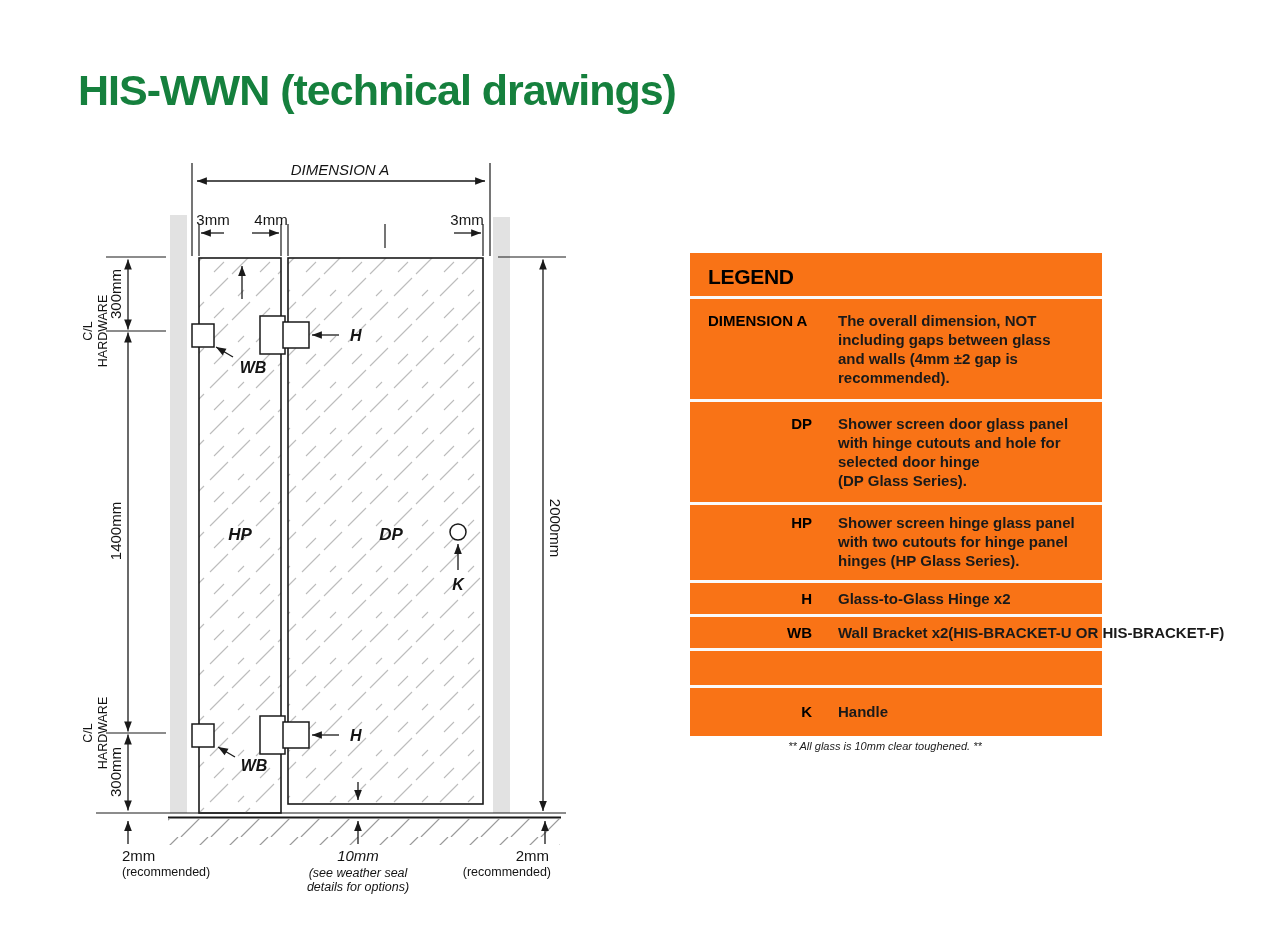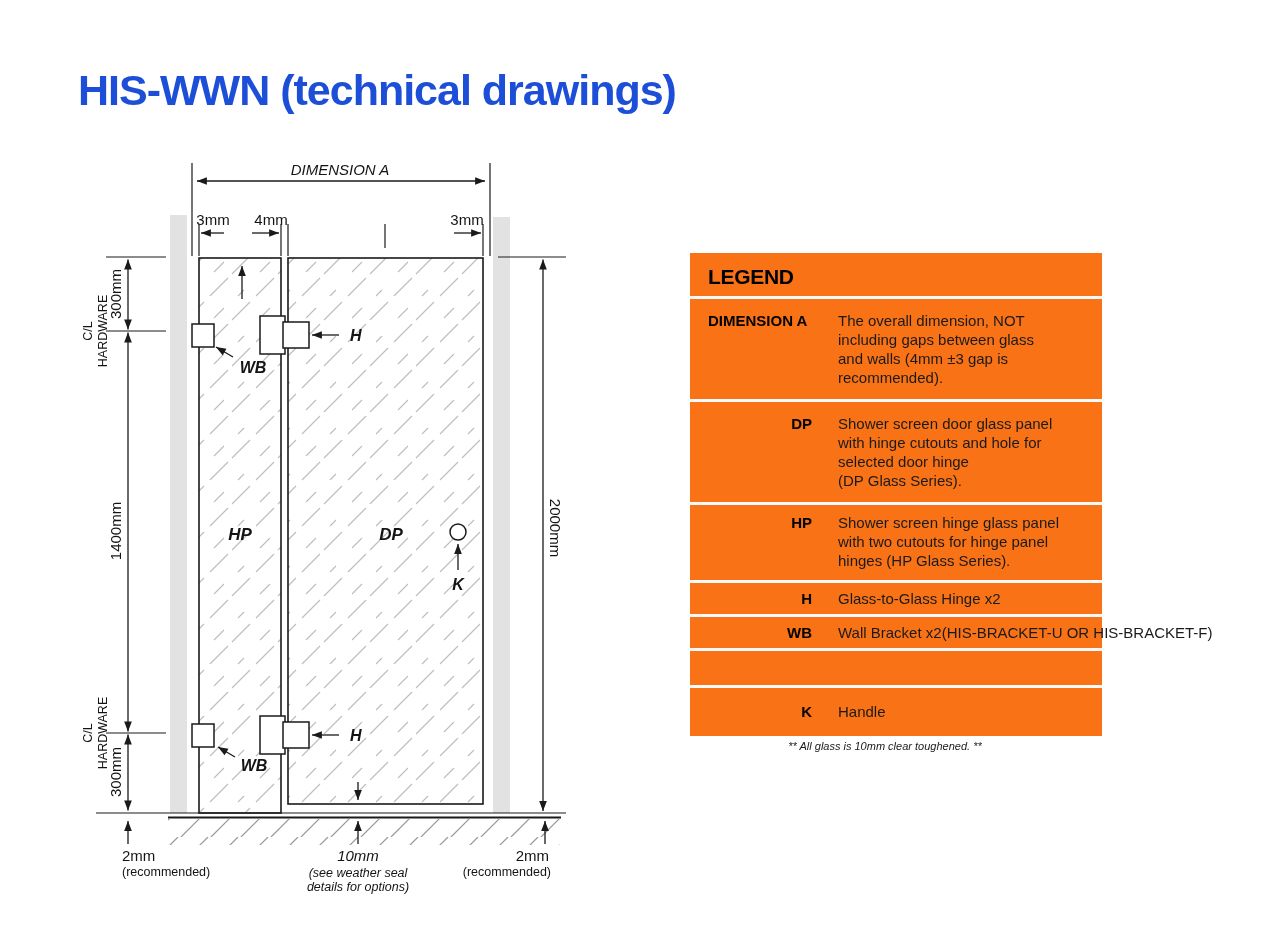--- a/index.html
+++ b/index.html
@@ -4,21 +4,21 @@
 <style>
   html,body{margin:0;padding:0;}
   body{
     width:1285px;height:944px;position:relative;overflow:hidden;
     background:#ffffff;
     font-family:"Liberation Sans",sans-serif;
     color:#1a1a1a;
   }
   .page-title{
     position:absolute;left:78px;top:66px;
-    font-size:43px;font-weight:bold;letter-spacing:-1px;color:#1d4ed8;
+    font-size:43px;font-weight:bold;letter-spacing:-1px;color:#15803d;
     white-space:nowrap;
   }
   svg{position:absolute;left:0;top:0;}
   svg text{fill:#141414;}
   .t-dim{font-size:15px;}
   .t-dim-sm{font-size:12.5px;}
   .t-ital{font-style:italic;}
   .t-panel{font-size:17px;font-weight:bold;font-style:italic;}
   .t-hw{font-size:16px;font-weight:bold;font-style:italic;}
 
@@ -32,21 +32,21 @@
     padding:13px 18px 9px 18px;
     font-size:21px;line-height:21px;font-weight:bold;letter-spacing:-0.3px;color:#000;
   }
   .lrow{
     display:grid;grid-template-columns:104px auto;column-gap:26px;
     padding:12px 0 12px 18px;
     border-top:3px solid #fafafa;
   }
   .lrow .term{font-weight:bold;text-align:right;line-height:19px;color:#000;}
   .lrow .term-left{text-align:left;}
-  .lrow .desc{line-height:19px;}
+  .lrow .desc{line-height:19px;font-weight:bold;}
   .lrow-hp{padding:8px 0 10px 18px;}
   .lrow-one{padding:6px 0 6px 18px;}
   .lrow-empty{height:34px;padding:0;}
   .lrow-k{padding:14px 0 15px 18px;}
   .lrow-wb .desc{white-space:nowrap;}
   .legend-footnote{
     position:absolute;left:690px;top:740px;width:390px;
     text-align:center;font-size:11px;font-style:italic;color:#1a1a1a;
   }
 </style>
@@ -184,21 +184,21 @@
 </svg>
 
 <div class="legend">
   <div class="legend-header">LEGEND</div>
 
   <div class="lrow">
     <div class="term term-left">DIMENSION A</div>
     <div class="desc">
       <div>The overall dimension, NOT</div>
       <div>including gaps between glass</div>
-      <div>and walls (4mm ±3 gap is</div>
+      <div>and walls (4mm ±2 gap is</div>
       <div>recommended).</div>
     </div>
   </div>
 
   <div class="lrow">
     <div class="term">DP</div>
     <div class="desc">
       <div>Shower screen door glass panel</div>
       <div>with hinge cutouts and hole for</div>
       <div>selected door hinge</div>

